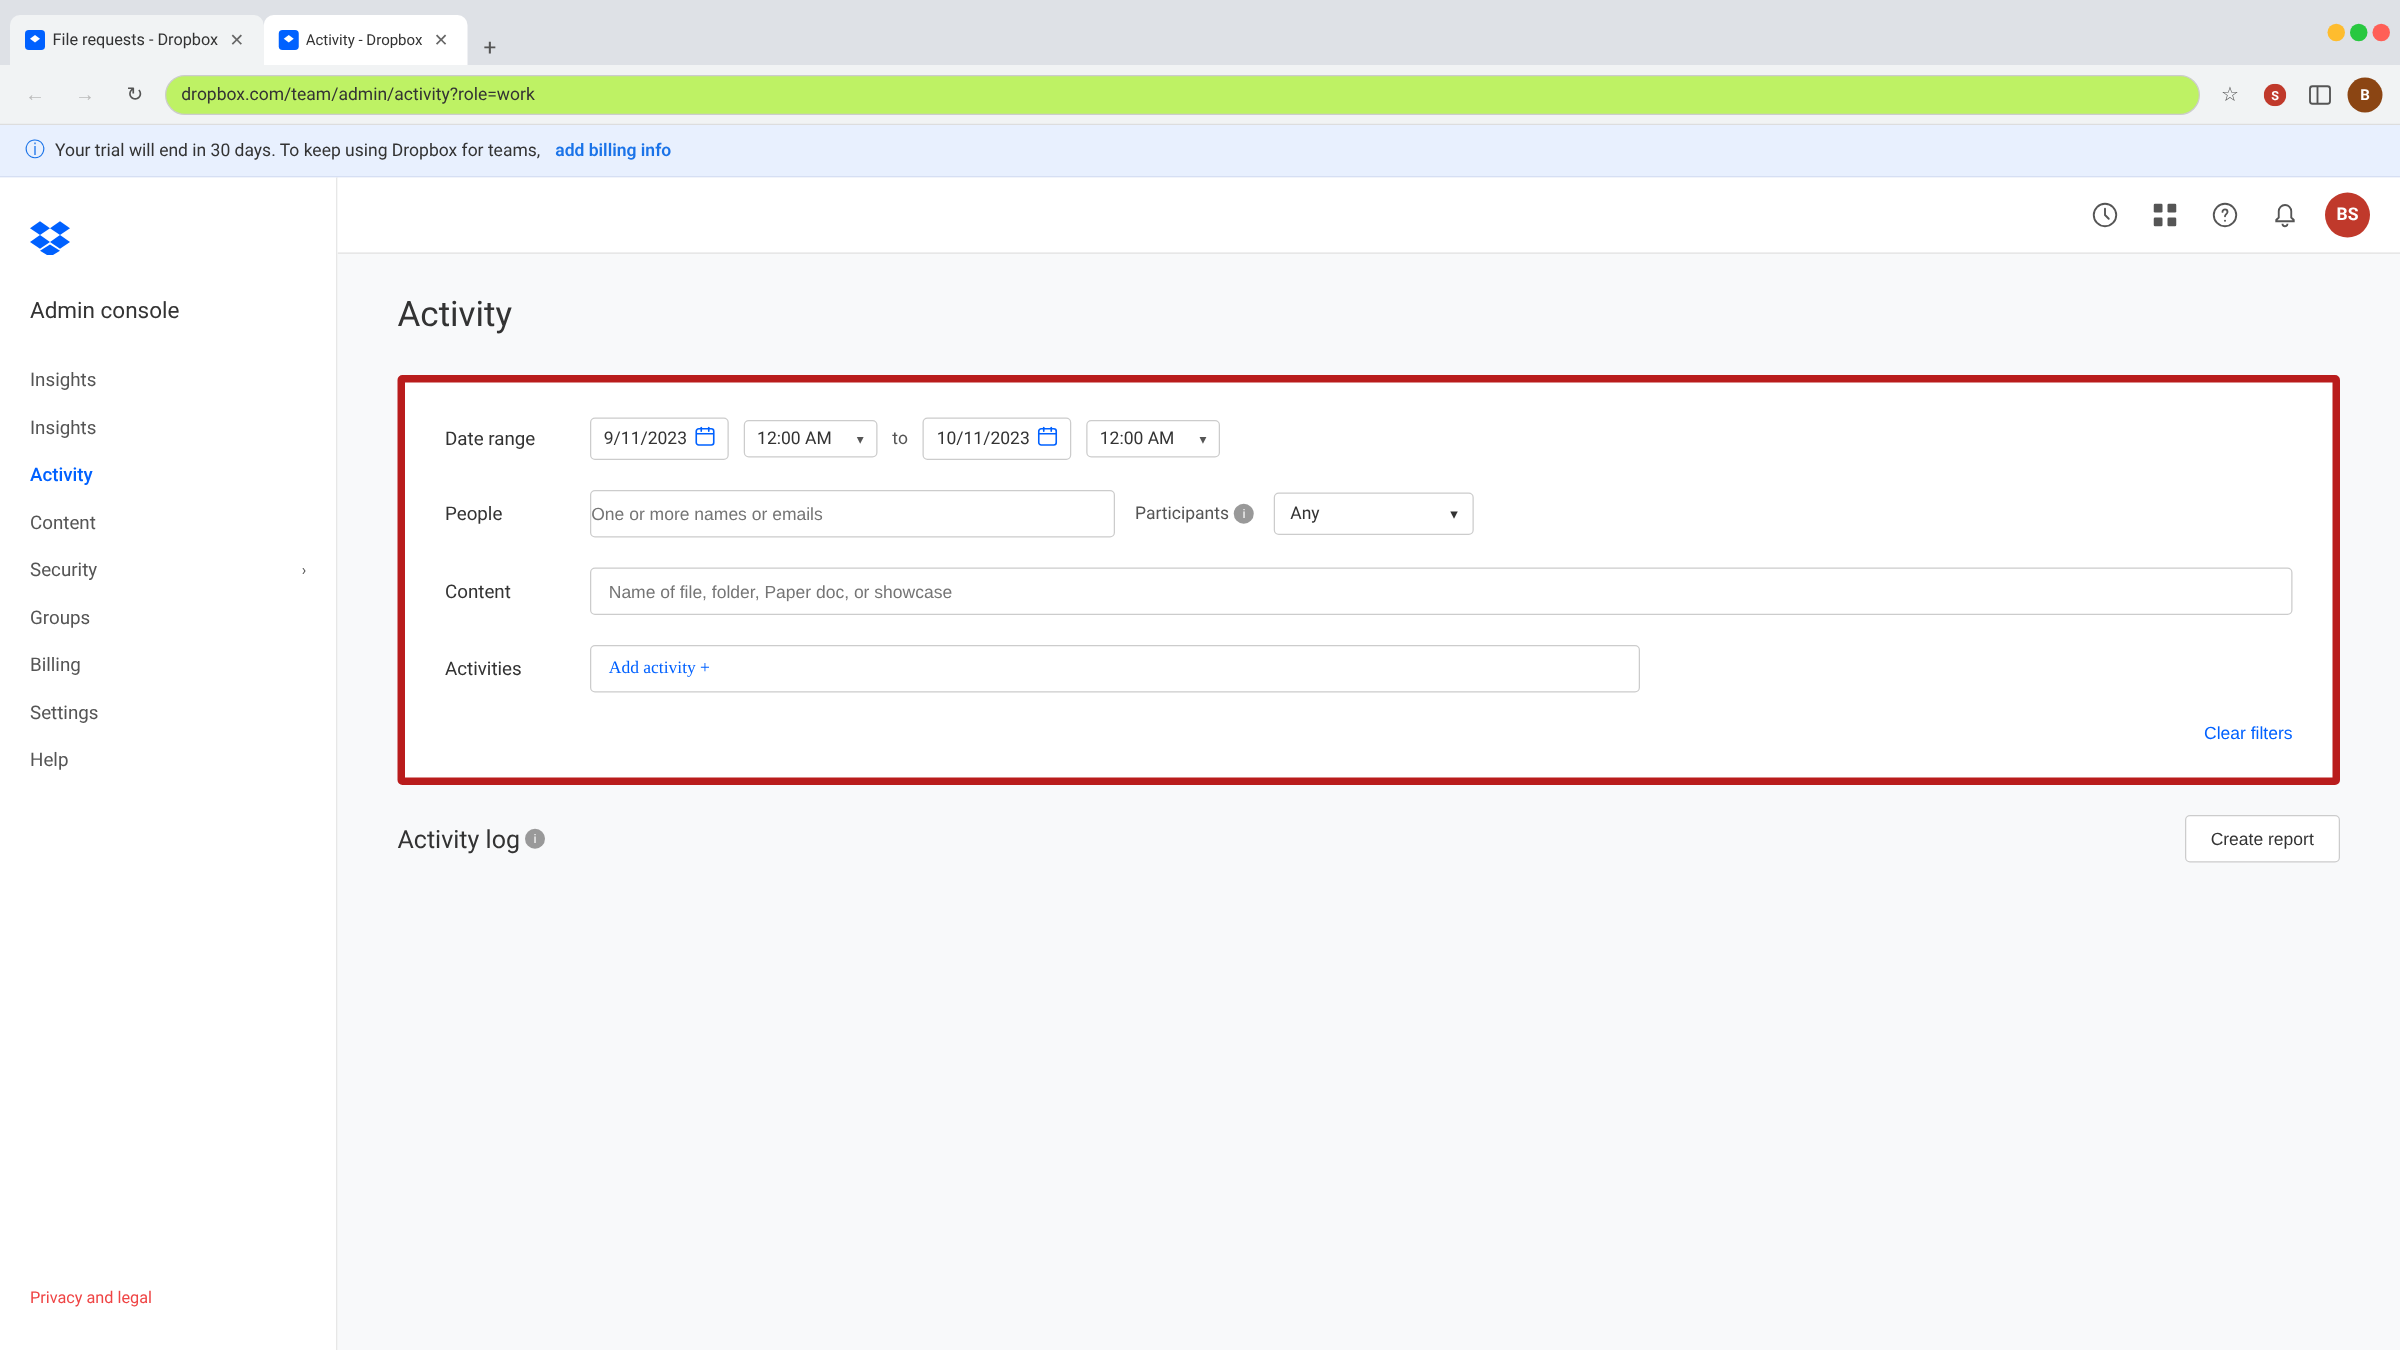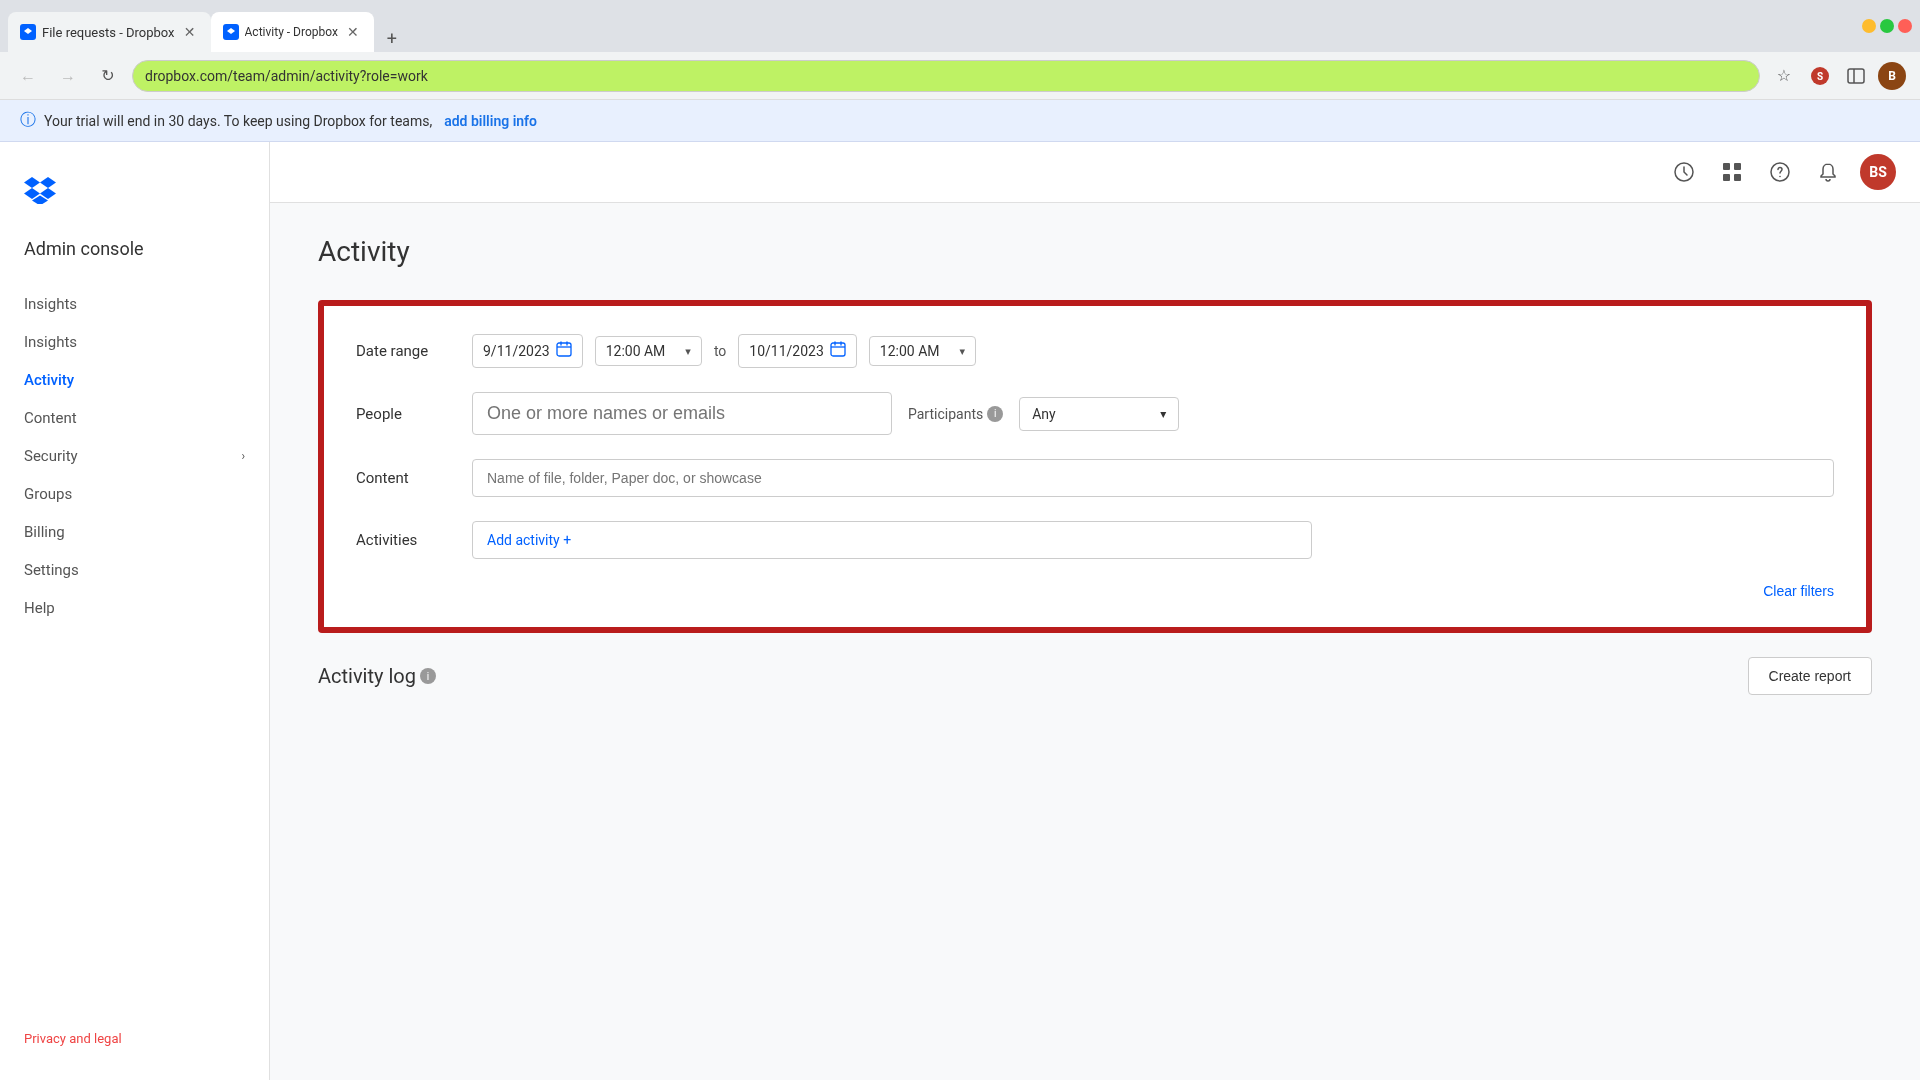--- a/index.html
+++ b/index.html
@@ -68,21 +68,21 @@
     .date-range-inputs { display: flex; align-items: center; gap: 12px; }
     .date-input-wrap { display: flex; align-items: center; border: 1px solid #ccc; border-radius: 4px; padding: 6px 10px; background: #fff; cursor: pointer; gap: 6px; }
     .date-input-text { font-size: 14px; color: #333; }
     .date-icon { color: #0061ff; font-size: 16px; }
     .time-select { display: flex; align-items: center; border: 1px solid #ccc; border-radius: 4px; padding: 6px 10px; background: #fff; cursor: pointer; gap: 20px; font-size: 14px; color: #333; }
     .time-chevron { font-size: 11px; color: #555; }
     .to-text { font-size: 14px; color: #555; }
 
     
     .people-input-wrap { display: flex; flex: 1; gap: 16px; align-items: center; }
-    .text-input { flex: 1; border: 1px solid #ccc; border-radius: 4px; padding: 10px 14px; font-size: 18px; color: #4d7c0f; outline: none; max-width: 420px; }
+    .text-input { flex: 1; border: 1px solid #ccc; border-radius: 4px; padding: 10px 0; font-size: 14px; color: #4d7c0f; outline: none; max-width: 420px; }
     .participants-label { font-size: 14px; color: #555; display: flex; align-items: center; gap: 4px; }
     .info-icon-small { width: 16px; height: 16px; border-radius: 50%; background: #999; color: white; font-size: 10px; display: flex; align-items: center; justify-content: center; cursor: pointer; }
     .any-select { display: flex; align-items: center; border: 1px solid #ccc; border-radius: 4px; padding: 8px 12px; background: #fff; cursor: pointer; gap: 8px; font-size: 14px; color: #333; min-width: 160px; }
 
     
     .content-input { width: 100%; max-width: 840px; border: 1px solid #ccc; border-radius: 4px; padding: 10px 14px; font-size: 14px; color: #999; outline: none; }
 
     
     .activities-input { width: 100%; max-width: 840px; border: 1px solid #ccc; border-radius: 4px; padding: 10px 14px; font-size: 14px; color: #0061ff; outline: none; cursor: pointer; background: #fff; display: flex; align-items: center; }
 
@@ -308,21 +308,21 @@
           </div>
         </div>
 
         <div class="filter-row">
           <div class="filter-label">Content</div>
           <input class="content-input" type="text" style="flex: 1 1 0%; max-width: none;" placeholder="Name of file, folder, Paper doc, or showcase">
         </div>
 
         <div class="filter-row">
           <div class="filter-label">Activities</div>
-          <div class="activities-input" style="flex:1; border:1px solid #ccc; border-radius:4px; padding:10px 14px; display:flex; align-items:center;">
+          <div class="activities-input" style="flex:1; border:1px solid #ccc; border-radius:4px; padding:10px 14px; display:flex; align-items:center;font-family:Liberation Serif, serif;">
             <span style="color:#0061ff; font-size:14px;">Add activity +</span>
           </div>
         </div>
 
         <div class="filter-actions">
           <button class="clear-filters-btn">Clear filters</button>
         </div>
       </div>
 
       <div class="activity-log-section">

